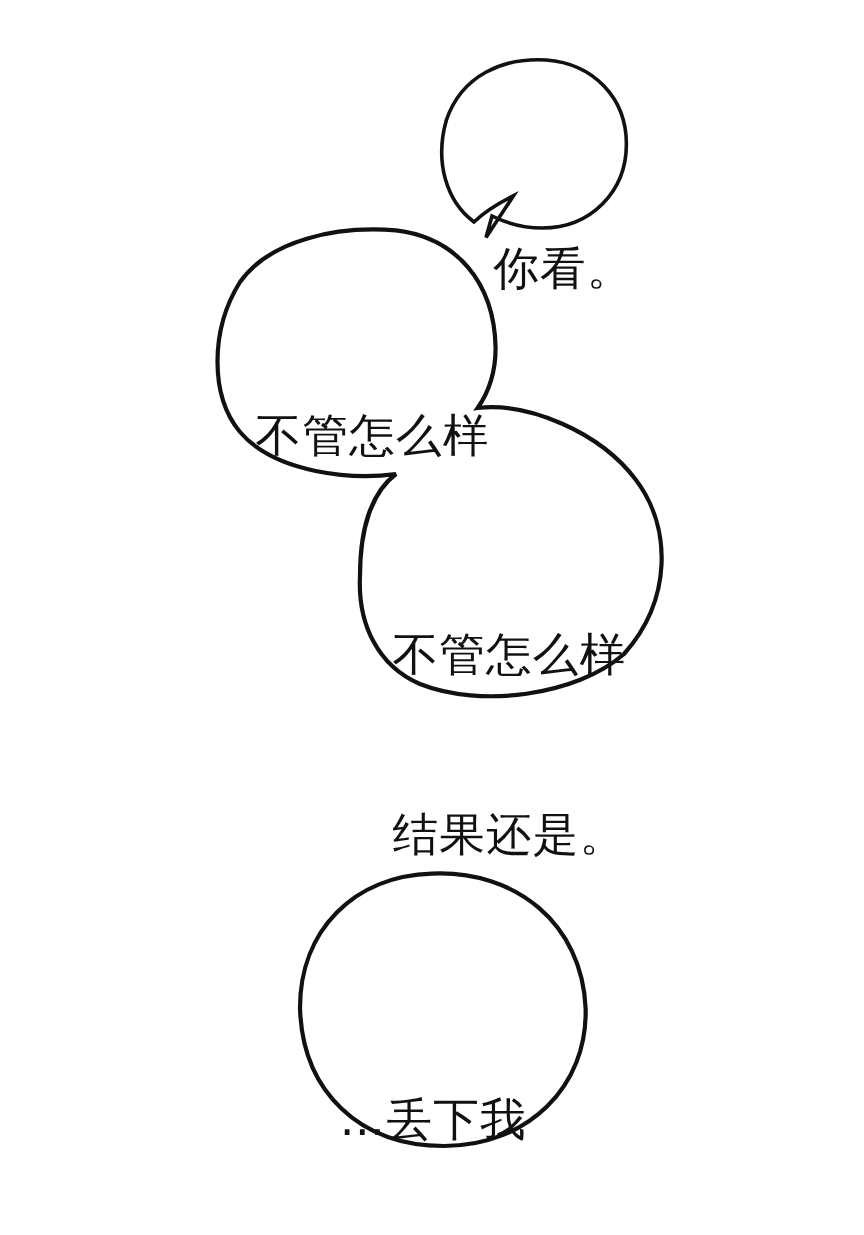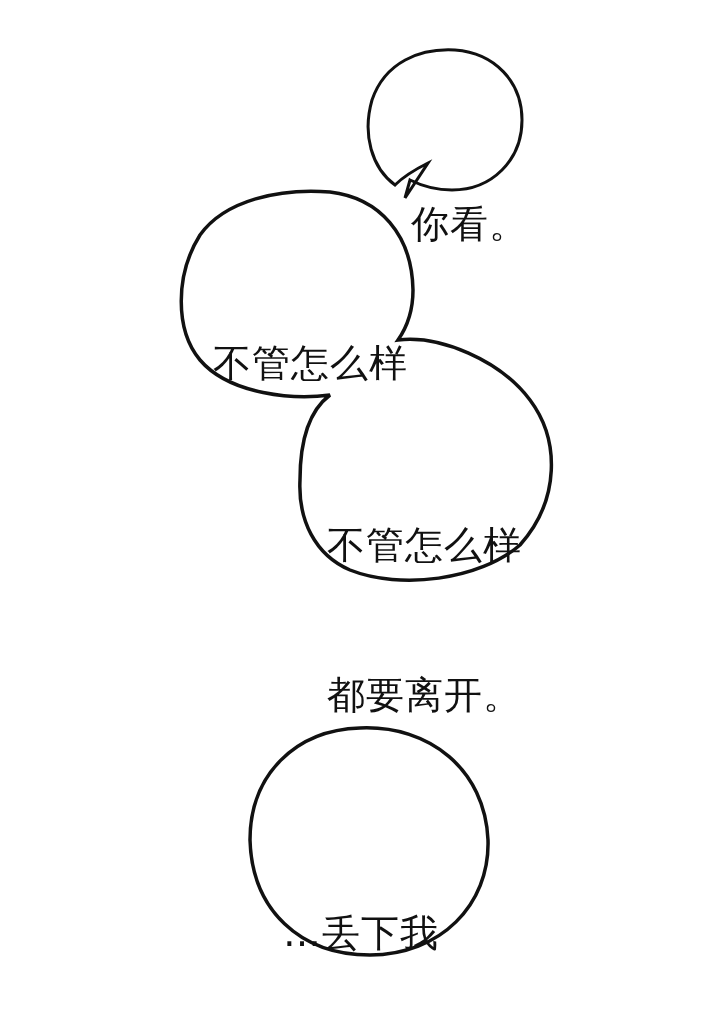--- a/index.html
+++ b/index.html
@@ -32,19 +32,19 @@
 <div class="txt" style="left:411px; top:99px;">
   <div>你看。</div>
 </div>
 
 <div class="txt" style="left:213px; top:238px;">
   <div>不管怎么样</div>
 </div>
 
 <div class="txt" style="left:327px; top:420px;">
   <div>不管怎么样</div>
-  <div>都要离开。</div>
+  <div>结果还是。</div>
 </div>
 
 <div class="txt" style="left:283px; top:808px;">
   <div>…丢下我</div>
   
 </div>
 
 </body></html>

